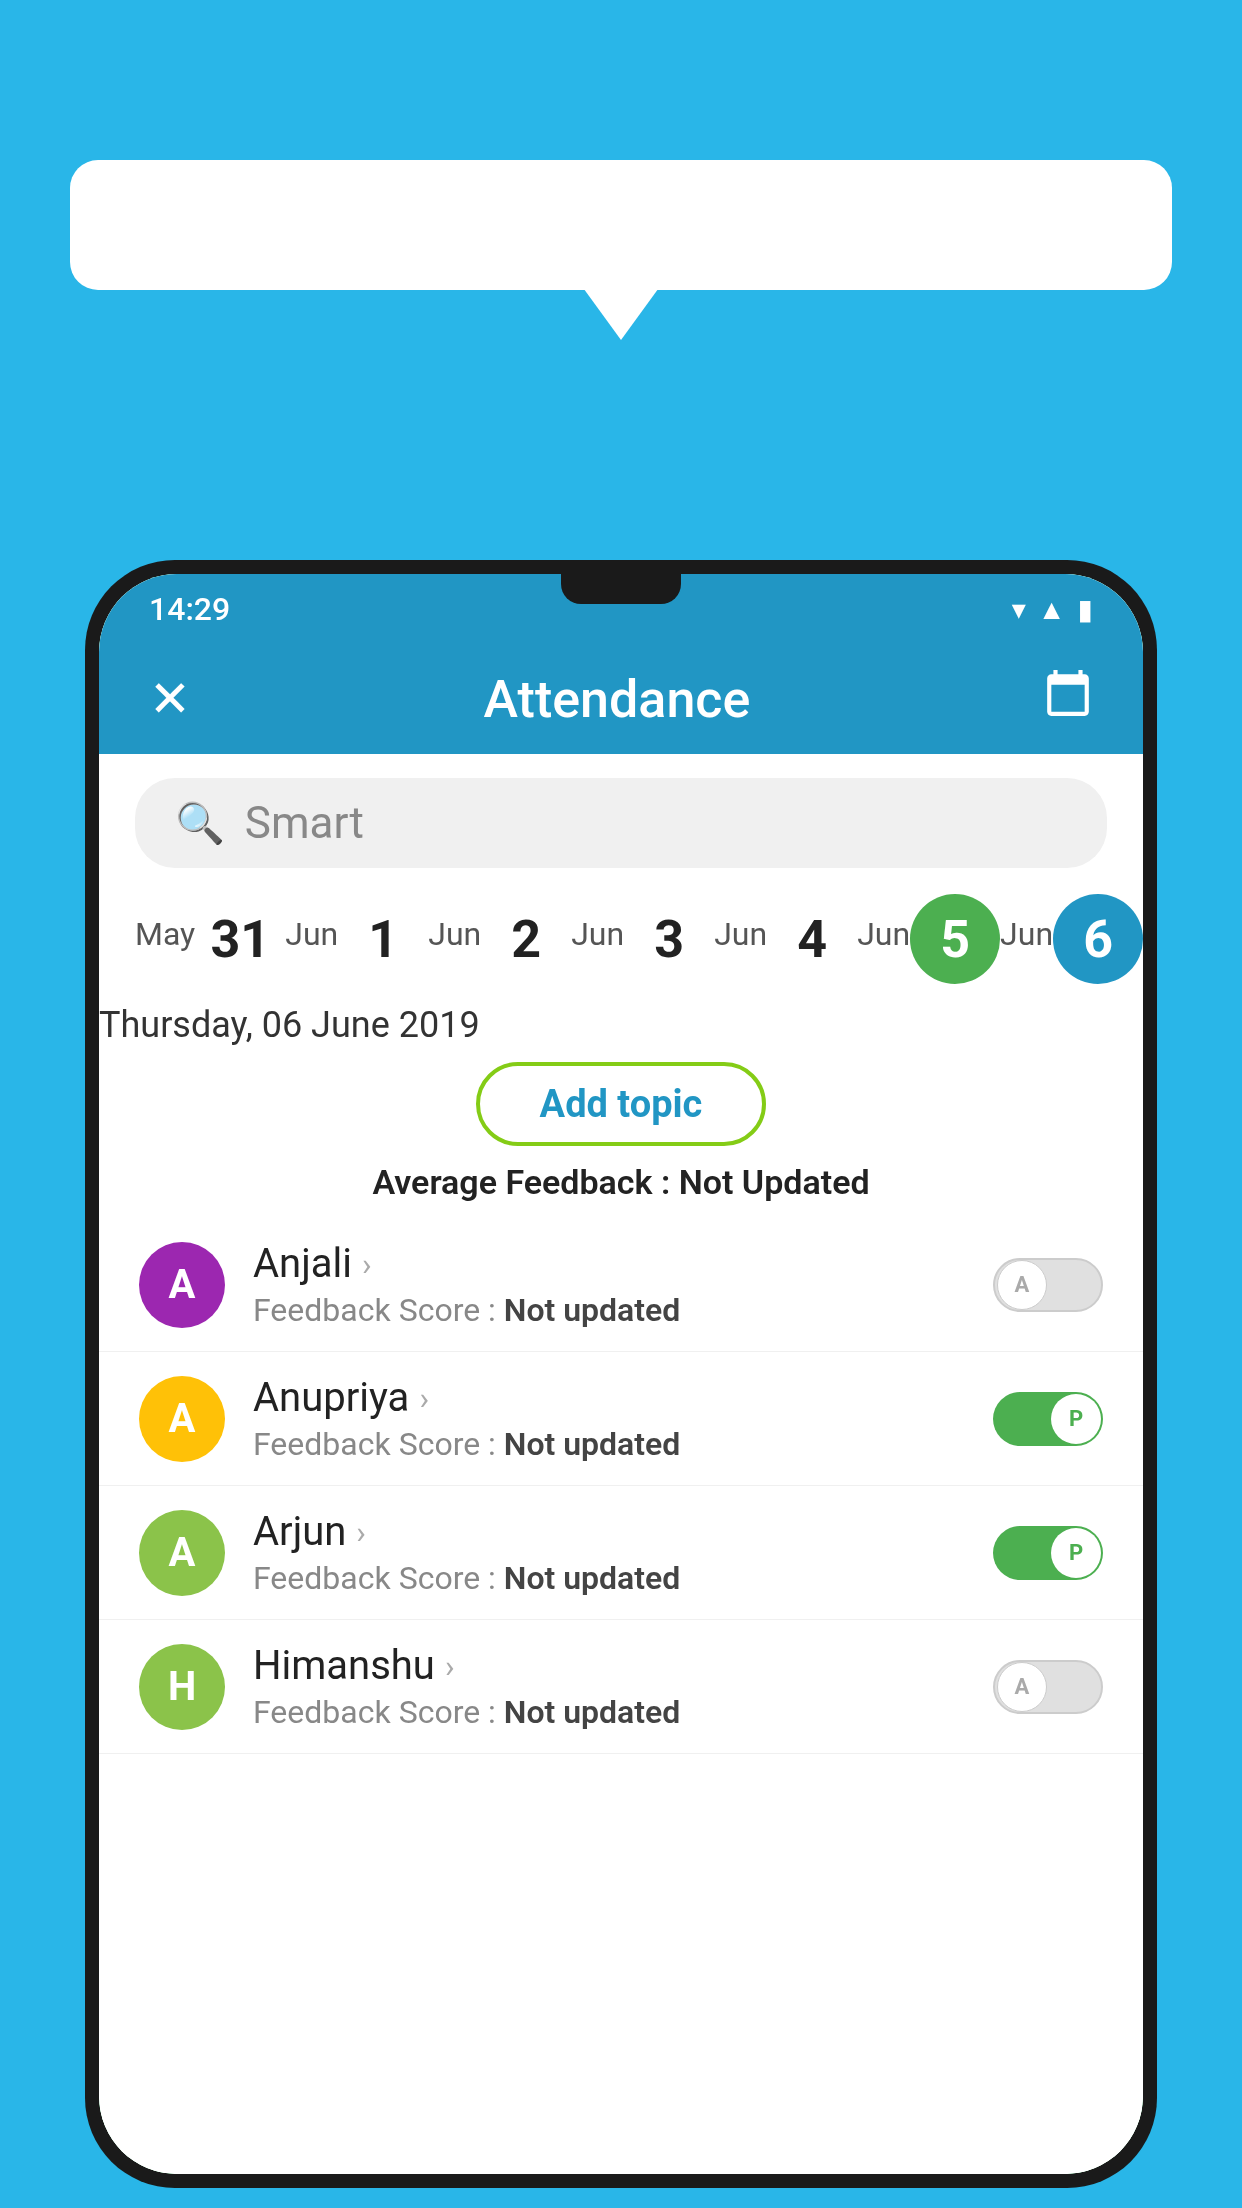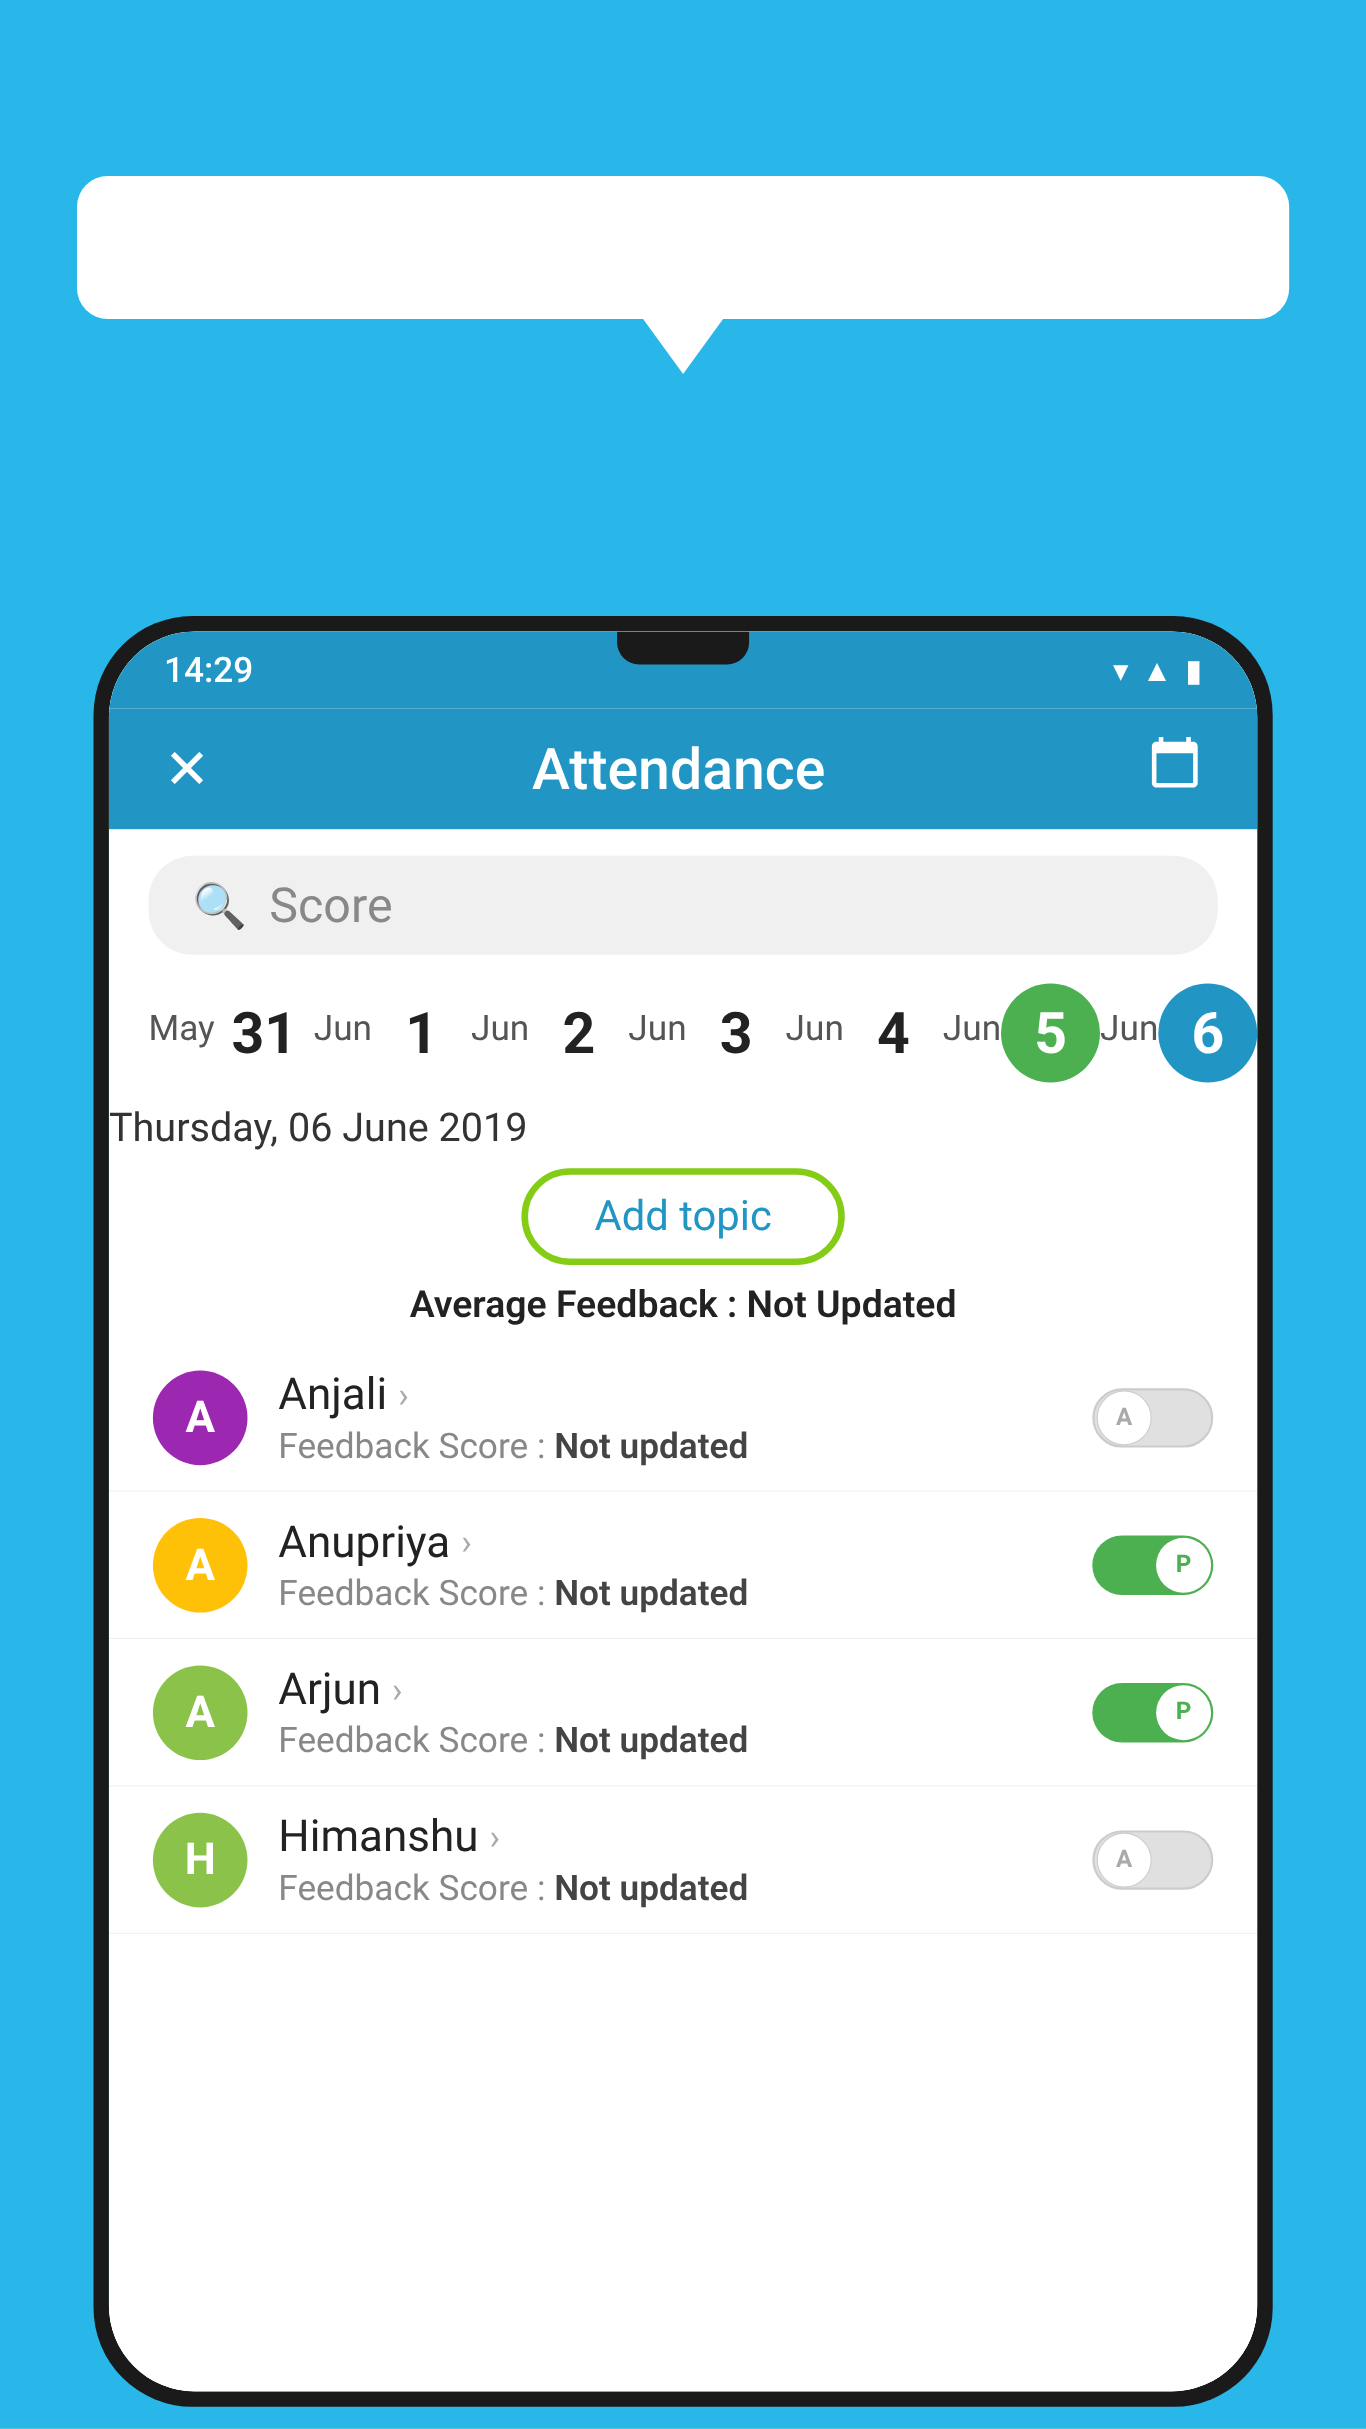--- a/index.html
+++ b/index.html
@@ -212,31 +212,32 @@
     .day-info {
       text-align: left;
       font-size: 36px;
       color: #333;
       margin: 10px 0 16px;
       flex-shrink: 0;
     }
 
     
     .add-topic-btn {
-      border: 6px solid #84cc16;
+      border: 4px solid #84cc16;
       border-radius: 50px;
       padding: 16px 60px;
       color: #2196c4;
       font-size: 38px;
       text-align: center;
       width: fit-content;
       margin: 0 auto 16px;
       display: block;
       flex-shrink: 0;
       cursor: pointer;
+      font-weight: bold;
     }
 
     
     .avg-feedback {
       text-align: center;
       font-size: 34px;
       color: #888;
       margin-bottom: 16px;
       flex-shrink: 0;
     }
@@ -358,21 +359,21 @@
           <svg width="50" height="50" viewBox="0 0 24 24" fill="white">
             <path d="M20 3h-1V1h-2v2H7V1H5v2H4c-1.1 0-2 .9-2 2v16c0 1.1.9 2 2 2h16c1.1 0 2-.9 2-2V5c0-1.1-.9-2-2-2zm0 18H4V8h16v13z"></path>
           </svg>
         </span>
       </div>
 
       <div class="content">
 
         <div class="search-bar">
           <span class="search-icon">🔍</span>
-          <span class="search-text">Score</span>
+          <span class="search-text">Smart</span>
         </div>
 
         <div class="date-scroller">
 
         <div class="date-col">
               <div class="date-month">May</div>
               <div class="date-num">31</div>
             </div>
             <div class="date-col">
               <div class="date-month">Jun</div>

